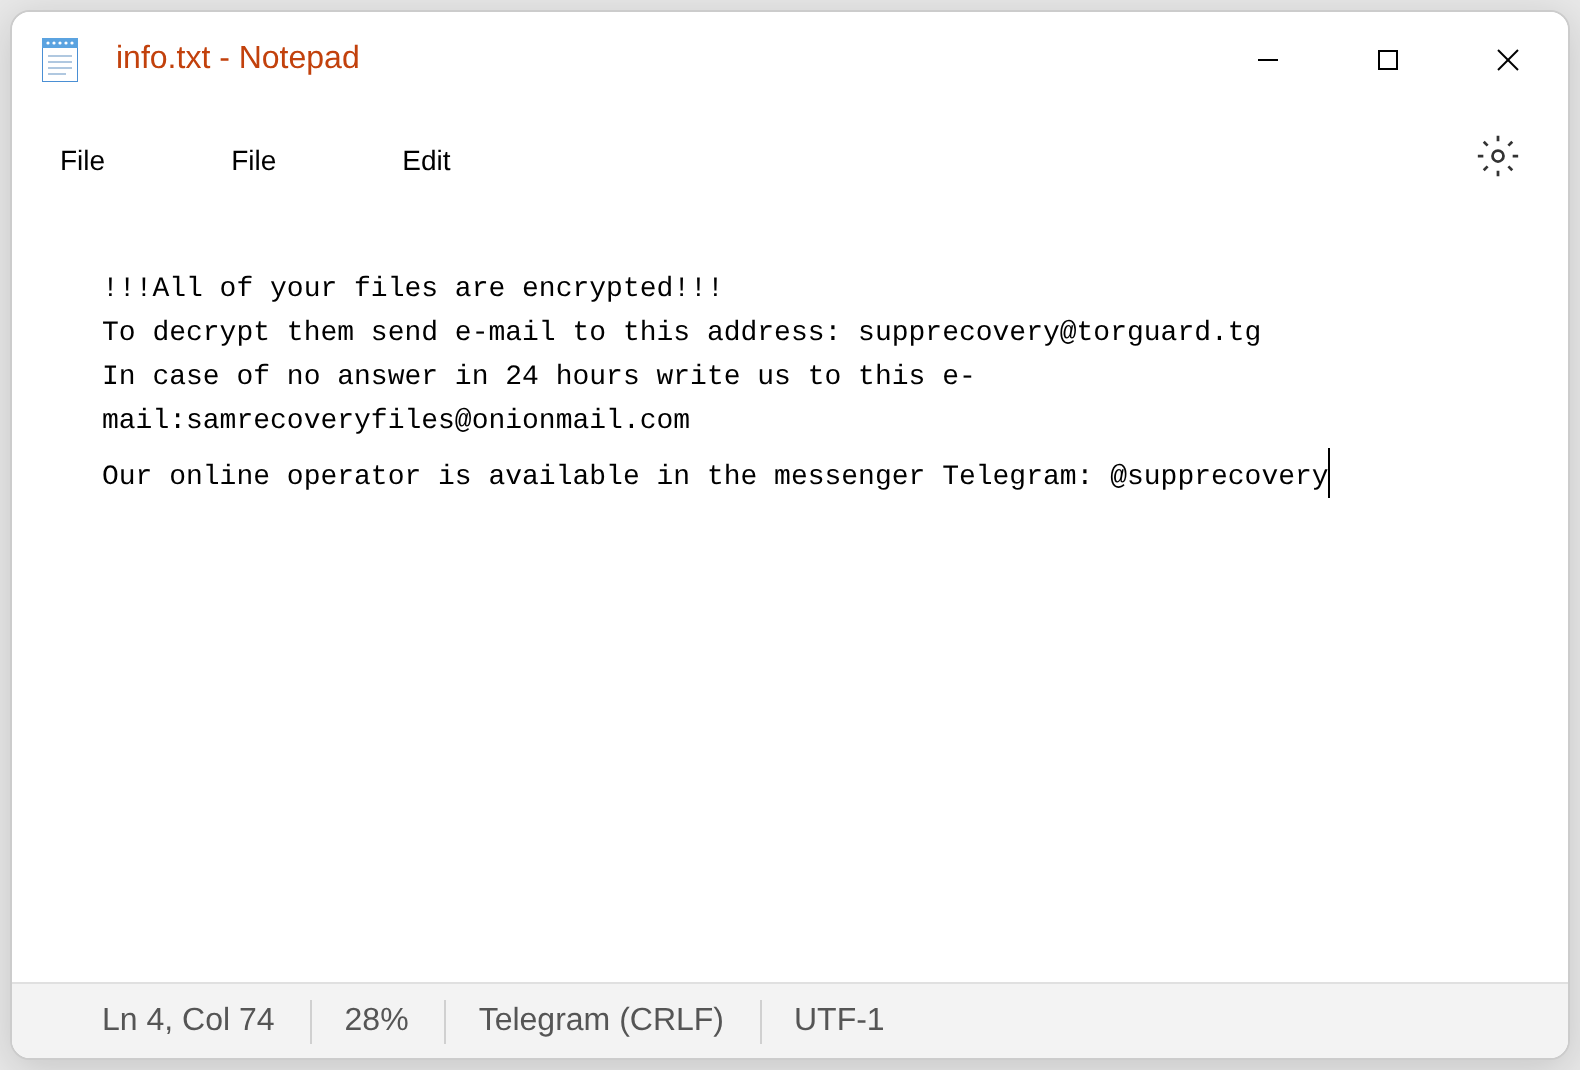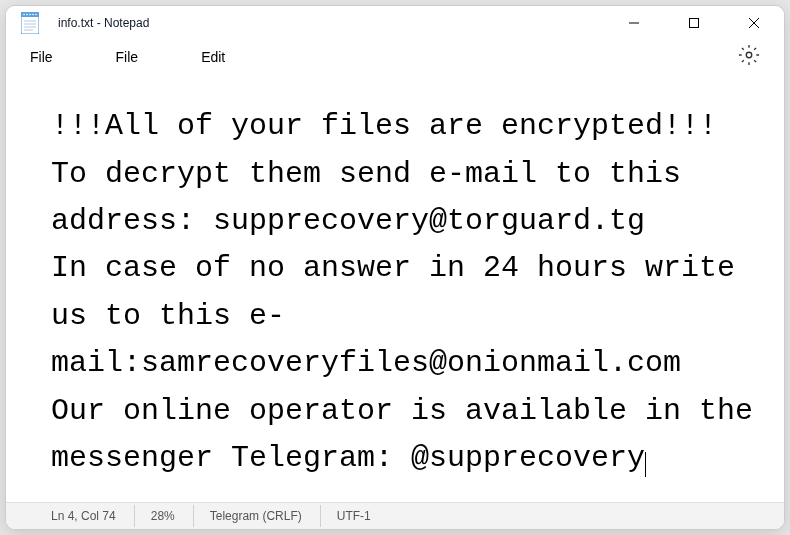--- a/index.html
+++ b/index.html
@@ -42,22 +42,22 @@
     .titlebar-icon {
       width: 20px;
       height: 24px;
       margin-right: 18px;
       display: flex;
       align-items: center;
       justify-content: center;
     }
     
     .titlebar-title {
-      font-size: 12px;
-      color: #0f172a;
+      font-size: 16px;
+      color: #c2410c;
       flex: 1;
     }
     
     .window-controls {
       display: flex;
       height: 100%;
     }
     
     .window-control {
       width: 60px;
@@ -87,21 +87,21 @@
     .settings-icon {
       margin-left: auto;
       cursor: pointer;
       padding: 4px;
     }
     
     .content {
       flex: 1;
       padding: 28px 20px 20px 45px;
       font-family: Consolas, "Courier New", monospace;
-      font-size: 30px;
+      font-size: 14px;
       line-height: 1.58;
       color: #000;
       white-space: pre-wrap;
       word-wrap: break-word;
       position: relative;
     }
     
     .cursor-line {
       display: inline;
       position: relative;
@@ -116,21 +116,21 @@
       position: relative;
       top: 2px;
     }
     
     .statusbar {
       height: 38px;
       display: flex;
       align-items: center;
       background: #f3f3f3;
       border-top: 1px solid #e0e0e0;
-      font-size: 12px;
+      font-size: 16px;
       color: #555;
       padding: 0 20px 0 45px;
     }
     
     .status-item {
       padding: 0 18px 0 0;
     }
     
     .status-divider {
       width: 1px;

